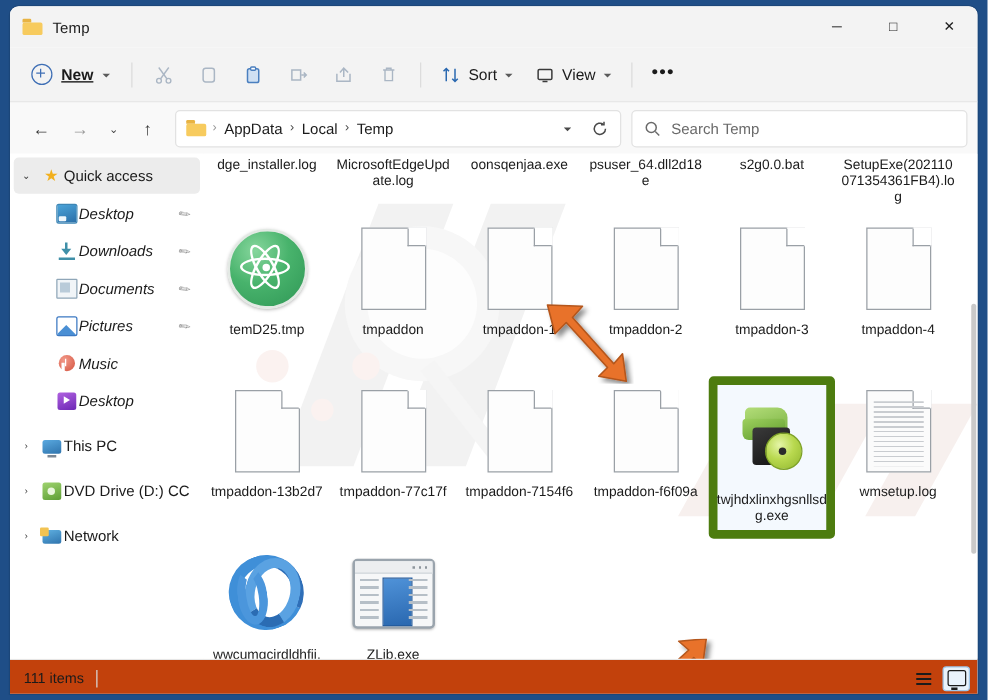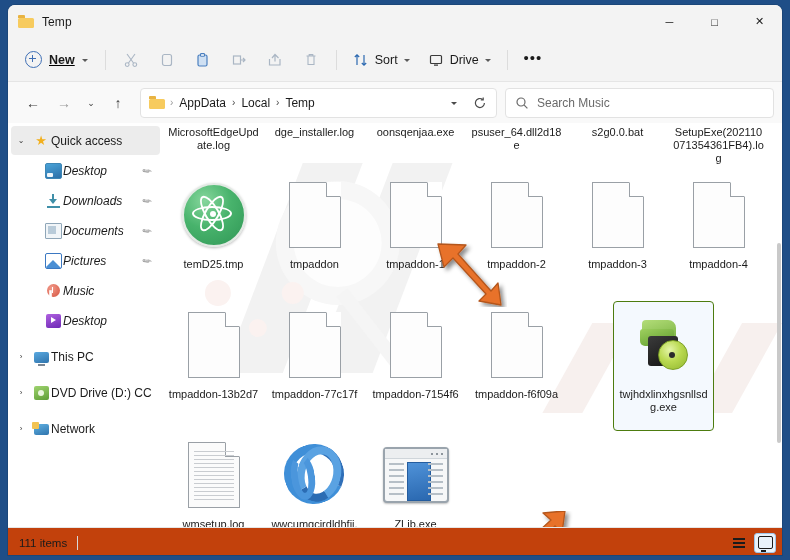--- a/index.html
+++ b/index.html
@@ -347,22 +347,21 @@
     display: flex;
     flex-direction: column;
     align-items: center;
     border: 1px solid transparent;
     border-radius: 4px;
     cursor: default;
     box-sizing: border-box;
   }
   .tile.selected {
     background: #f4f9fe;
-    border: 1px solid #4d7c0f;
-    margin-left: 46px;
+    border: 7px solid #4d7c0f;
   }
   .tile .thumb {
     height: 86px;
     width: 100%;
     display: flex;
     align-items: center;
     justify-content: center;
   }
   .tile .fname {
     font-size: 11px;
@@ -696,21 +695,21 @@
       </svg>
       <span class="label">Sort</span>
       <span class="chev"></span>
     </div>
 
     <div class="cmd-text">
       <svg width="16" height="16" viewBox="0 0 16 16">
         <rect x="2.5" y="3.5" width="11" height="8" rx="1" stroke="#3a3a3a" stroke-width="1.2" fill="none"></rect>
         <path d="M6 13.2 H10" stroke="#3a3a3a" stroke-width="1.2"></path>
       </svg>
-      <span class="label">Drive</span>
+      <span class="label">View</span>
       <span class="chev"></span>
     </div>
 
     <div class="cmd-sep"></div>
 
     <div class="cmd-icon">
       <span class="dots">•••</span>
     </div>
   </div>
 
@@ -741,21 +740,21 @@
           </svg>
         </div>
       </div>
     </div>
 
     <div id="searchbox">
       <svg width="14" height="14" viewBox="0 0 14 14">
         <circle cx="6" cy="6" r="4" stroke="#6a6a6a" stroke-width="1.2" fill="none"></circle>
         <path d="M9.2 9.2 L12.4 12.4" stroke="#6a6a6a" stroke-width="1.2"></path>
       </svg>
-      <span class="search-ph">Search Music</span>
+      <span class="search-ph">Search Temp</span>
     </div>
   </div>
 
   <div id="bodysplit">
 
     <div id="sidebar">
 
       <div class="nav-item selected">
         <span class="nav-exp">⌄</span>
         <span class="nav-ico">
@@ -867,24 +866,24 @@
         <g fill="#f7f0ee">
           <path d="M380 290 L430 200 L470 200 L420 290 Z"></path>
           <path d="M455 290 L505 200 L545 200 L495 290 Z"></path>
           <path d="M530 290 L580 200 L620 200 L570 290 Z"></path>
         </g>
       </svg>
 
       <div id="grid">
 
         <div class="tile topcut">
+          <div class="fname">dge_installer.log</div>
+        </div>
+        <div class="tile topcut">
           <div class="fname">MicrosoftEdgeUpdate.log</div>
-        </div>
-        <div class="tile topcut">
-          <div class="fname">dge_installer.log</div>
         </div>
         <div class="tile topcut">
           <div class="fname">oonsqenjaa.exe</div>
         </div>
         <div class="tile topcut">
           <div class="fname">psuser_64.dll2d18e</div>
         </div>
         <div class="tile topcut">
           <div class="fname">s2g0.0.bat</div>
         </div>

